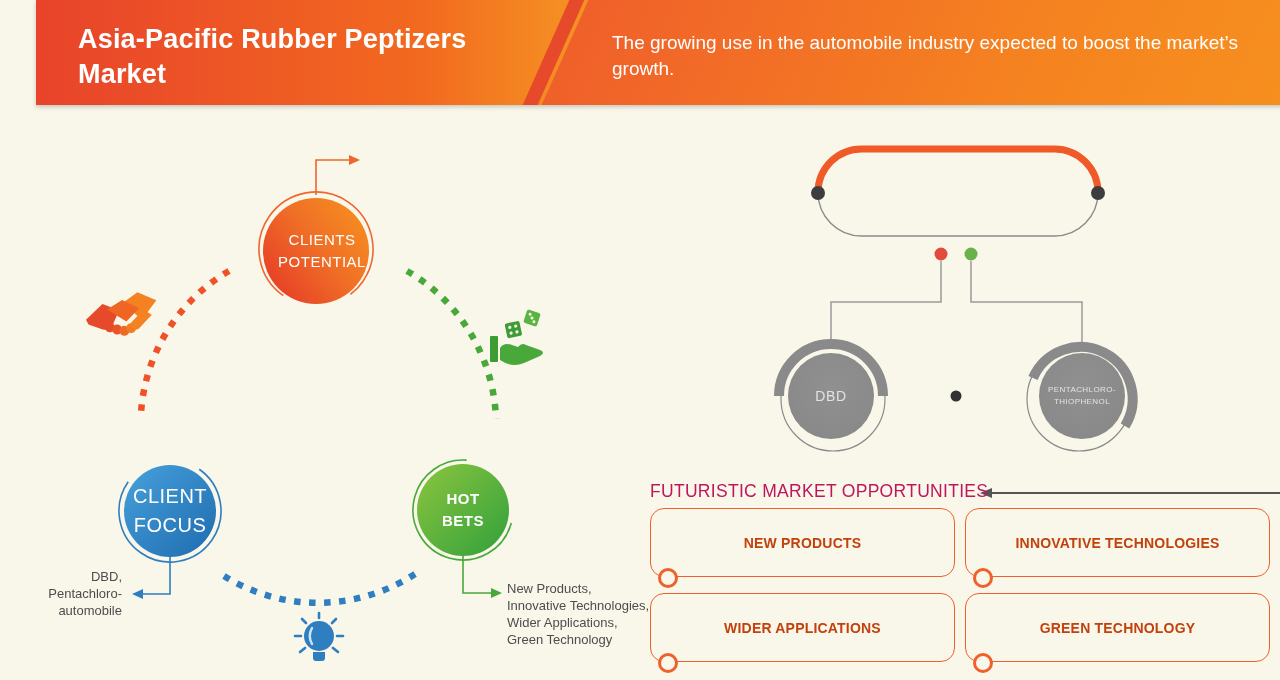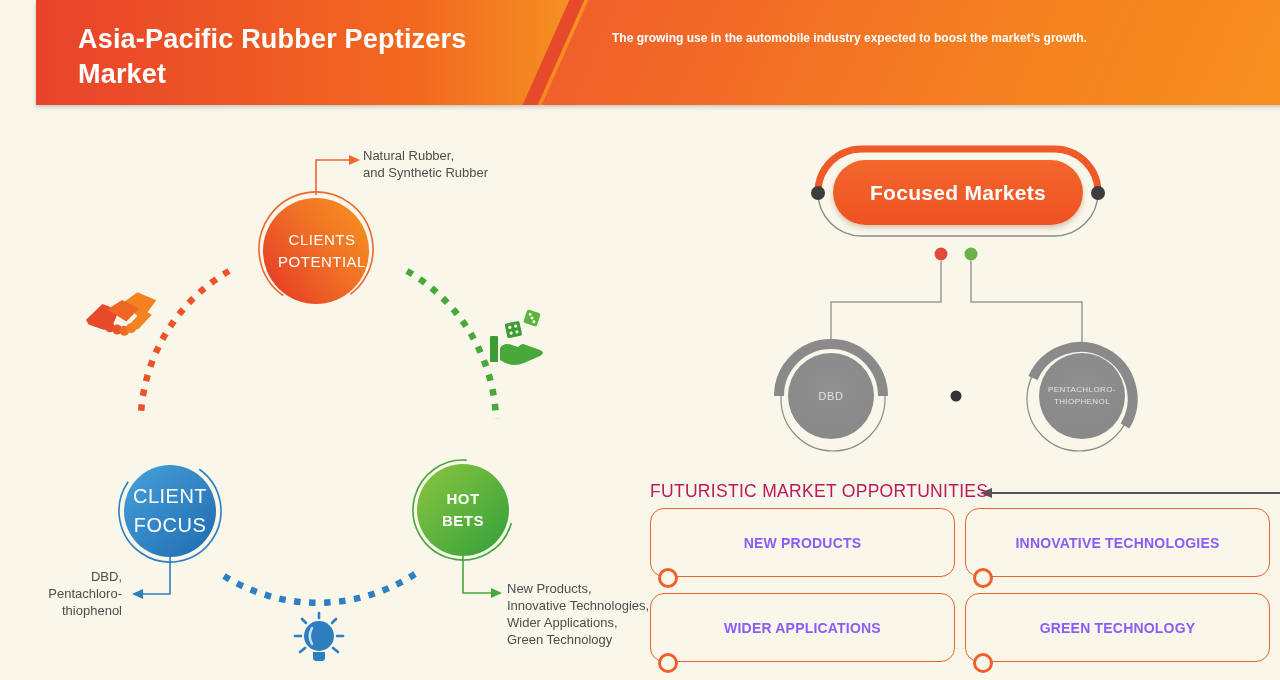--- a/index.html
+++ b/index.html
@@ -18,21 +18,21 @@
     background:linear-gradient(90deg,var(--header_red) 0%, #F2691F 30%, #F59123 42%);
     box-shadow:0 2px 4px rgba(60,60,50,.25); overflow:hidden;margin-left:36px;}
   .header-stripe{position:absolute;top:-4px;bottom:-4px;left:510px;width:15px;
     background:#E64A2B; transform:skewX(-24deg);}
   .header-right{position:absolute;top:-4px;bottom:-4px;left:529px;right:-90px;
     background:linear-gradient(90deg,#F0602A 0%, #F58220 55%, var(--header_orange) 100%);
     transform:skewX(-24deg);}
   .header-title{position:absolute;left:42px;top:22px;width:470px;color:#fff;
     font-size:27px;line-height:1.3;font-weight:bold;letter-spacing:.2px;z-index:3;}
   .header-subtitle{position:absolute;left:576px;top:30px;width:668px;color:#fff;
-    font-size:12px;line-height:1.38;font-weight:700;z-index:3;}
+    font-size:19px;line-height:1.38;font-weight:400;z-index:3;}
   svg.layer{position:absolute;left:0;top:0;z-index:1;}
   .pre{white-space:pre-line;}
 
   
   .bubble{position:absolute;border-radius:50%;display:flex;align-items:center;justify-content:center;
     color:#fff;text-align:center;z-index:2;letter-spacing:.5px;}
   .bubble .pre{line-height:1.45;}
   .bubble-cp{left:263px;top:198px;width:106px;height:106px;font-size:15px;
     background:linear-gradient(52deg,#E63F26 10%, #F07026 55%, #F7941E 100%);padding-left:12px;}
   .bubble-cf{left:124px;top:465px;width:92px;height:92px;font-size:20px;
@@ -47,29 +47,29 @@
 
   
   .pill{position:absolute;left:833px;top:160px;width:250px;height:65px;border-radius:33px;
     background:linear-gradient(180deg,#F2672B,#EE5222);display:flex;align-items:center;justify-content:center;
     color:#fff;font-size:21px;font-weight:bold;letter-spacing:.3px;z-index:2;
     box-shadow:0 3px 5px rgba(120,60,20,.25);}
 
   .gray-bubble{position:absolute;width:86px;height:86px;border-radius:50%;
     background:radial-gradient(circle at 50% 40%, #909090 0%, #878787 100%);
     display:flex;align-items:center;justify-content:center;color:#E3E3E3;text-align:center;z-index:2;}
-  .gb-dbd{left:788px;top:353px;font-size:11px;letter-spacing:.6px;}
+  .gb-dbd{left:788px;top:353px;font-size:14px;letter-spacing:.6px;}
   .gb-penta{left:1039px;top:353px;font-size:8px;letter-spacing:.4px;line-height:1.5;}
 
   
   .fmo-heading{position:absolute;left:650px;top:481px;font-size:17.5px;color:#be185d;
     font-weight:500;letter-spacing:.3px;z-index:2;}
   .opp-box{position:absolute;width:305px;height:69px;border:1.5px solid var(--orange);
     border-radius:14px;display:flex;align-items:center;justify-content:center;z-index:2;
-    font-size:14px;font-weight:600;color:#8b5cf6;letter-spacing:.2px;text-align:center;}
+    font-size:14px;font-weight:600;color:#c2410c;letter-spacing:.2px;text-align:center;}
   .opp-1{left:650px;top:508px;} .opp-2{left:965px;top:508px;}
   .opp-3{left:650px;top:593px;} .opp-4{left:965px;top:593px;}
   .corner-ring{position:absolute;left:7px;bottom:-12px;width:20px;height:20px;border-radius:50%;
     border:3px solid var(--orange);background:var(--cream);}
 
   
   .icon{position:absolute;z-index:2;}
 </style>
 </head>
 <body>
@@ -128,25 +128,23 @@
   </div>
   <div class="bubble bubble-cf">
     <div class="pre">CLIENT
 FOCUS</div>
   </div>
   <div class="bubble bubble-hb">
     <div class="pre">HOT
 BETS</div>
   </div>
 
-  <div class="annotation ann-natural pre">Natural Rubber,
-and Synthetic Rubber</div>
   <div class="annotation ann-dbd pre">DBD,
 Pentachloro-
-thiophenol</div>
+automobile</div>
   <div class="annotation ann-hot pre">New Products,
 Innovative Technologies,
 Wider Applications,
 Green Technology</div>
 
   <svg class="icon" style="left:82px;top:288px" width="80" height="60" viewBox="0 0 80 60">
     <g transform="rotate(-6 40 30)">
       <path d="M4 28 L22 14 L38 22 L30 36 Q26 42 19 39 L6 33 Z" fill="#E64A2B"></path>
       <path d="M76 16 L58 6 L44 14 L54 28 Q58 33 64 29 Z" fill="#F58220"></path>
       <path d="M26 20 L42 12 L58 22 L44 34 Z" fill="#EE6524"></path>
@@ -184,23 +182,20 @@
       <line x1="28" y1="7" x2="28" y2="12"></line>
       <line x1="11" y1="13" x2="15" y2="17"></line>
       <line x1="45" y1="13" x2="41" y2="17"></line>
       <line x1="4" y1="30" x2="10" y2="30"></line>
       <line x1="52" y1="30" x2="46" y2="30"></line>
       <line x1="9" y1="46" x2="14" y2="42"></line>
       <line x1="47" y1="46" x2="42" y2="42"></line>
     </g>
   </svg>
 
-  <div class="pill">
-    <span>Focused Markets</span>
-  </div>
 
   <div class="gray-bubble gb-dbd">
     <div class="pre">DBD</div>
   </div>
   <div class="gray-bubble gb-penta">
     <div class="pre">PENTACHLORO-
 THIOPHENOL</div>
   </div>
 
   <div class="fmo-heading">FUTURISTIC MARKET OPPORTUNITIES</div>

